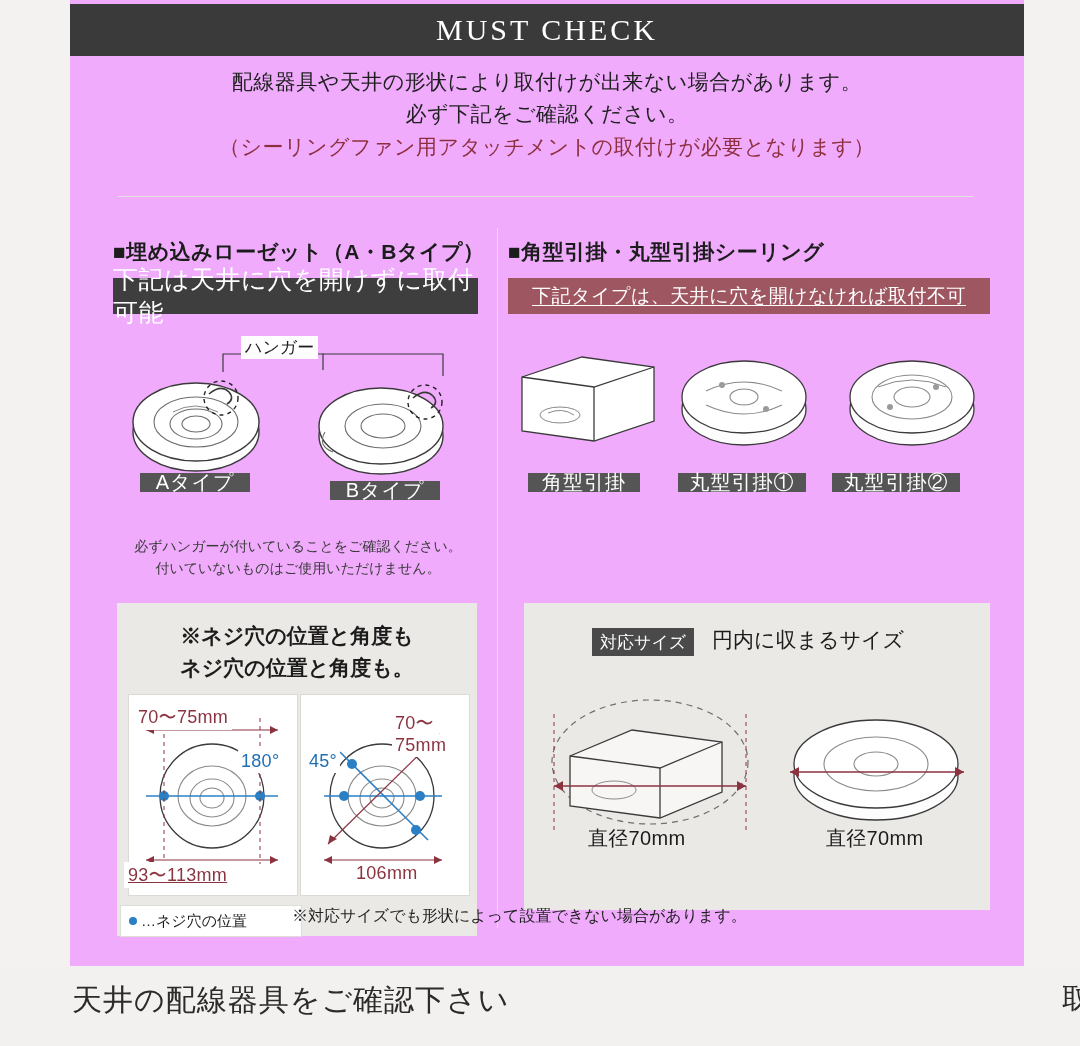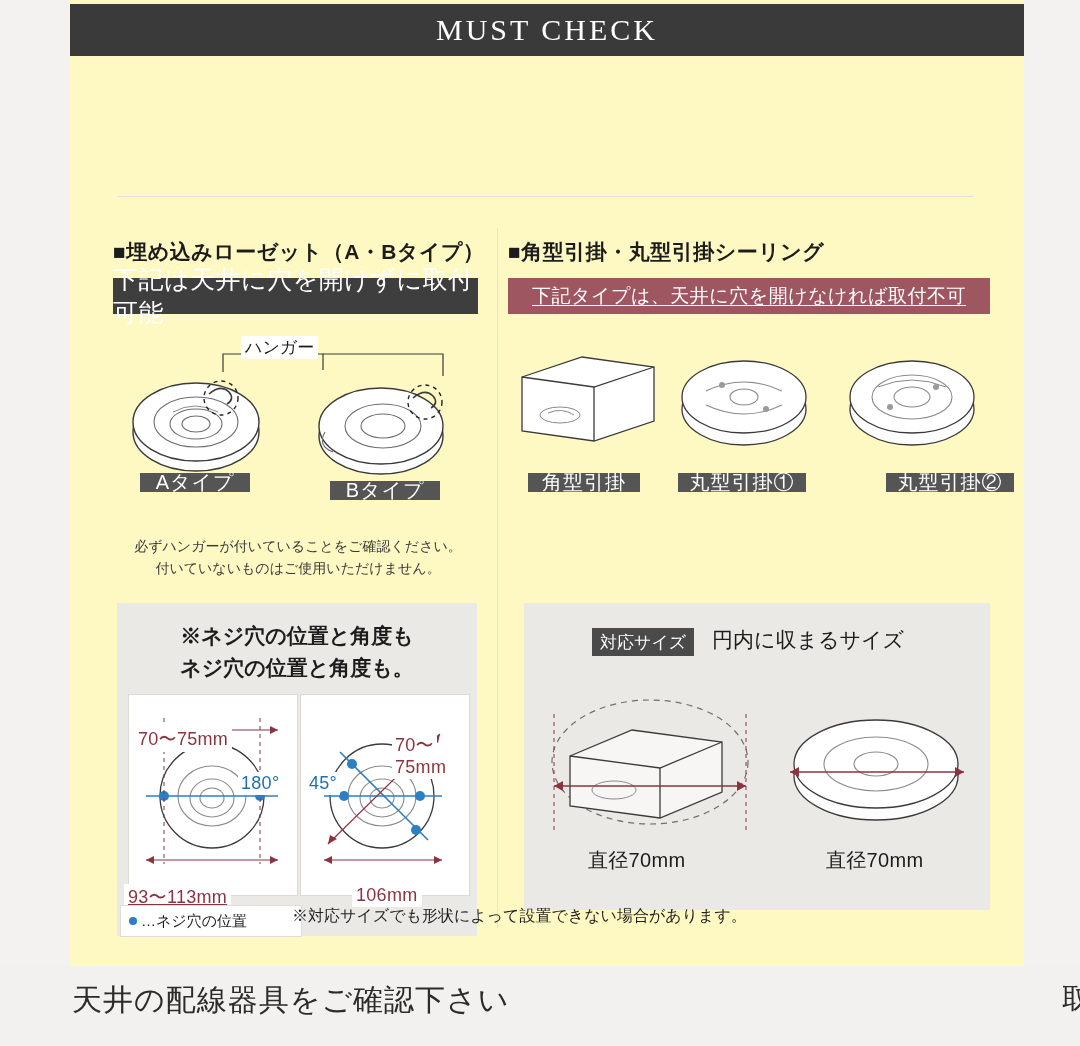--- a/index.html
+++ b/index.html
@@ -11,21 +11,21 @@
     overflow:hidden;
     position:relative;
   }
   .page{
     position:absolute;left:0;top:0;width:1080px;height:1046px;
     background:#f2f1ef;
   }
   
   .card{
     position:absolute;left:0;top:0;width:1072px;height:966px;
-    background:#fef9c3;
+    background:#f0abfc;
   }
   .side-strip{
     position:absolute;left:0;top:0;width:70px;height:966px;
     background:#f3f2f0;
   }
   .right-strip{
     position:absolute;left:1024px;top:0;width:56px;height:966px;
     background:#f3f2f0;
   }
   
@@ -98,21 +98,21 @@
     position:absolute;background:#ebe9e6;
   }
   #panel-left{left:117px;top:603px;width:360px;height:333px;}
   #panel-right{left:524px;top:603px;width:466px;height:307px;}
 
   .panel-title{
     position:absolute;text-align:center;font-size:21px;line-height:32px;color:#1c1c1c;font-weight:bold;
   }
 
   .dim{
-    position:absolute;font-size:18px;color:#1c1c1c;letter-spacing:.3px;margin-top:22px;
+    position:absolute;font-size:18px;color:#1c1c1c;letter-spacing:.3px;
   }
   .dim.blue{color:#1f6fb2;}
   .dim.maroon{color:#8c3340;}
 
   .whitebox{
     position:absolute;background:#ffffff;border:1px solid #ddd9d4;
   }
 
   .legend{
     position:absolute;background:#ffffff;border:1px solid #e0ddd8;
@@ -142,20 +142,25 @@
 
 <div class="page">
   <div class="card">
     <div class="side-strip"></div>
     <div class="right-strip"></div>
 
     <div class="header-bar">
       <span class="title">MUST CHECK</span>
     </div>
 
+    <div class="intro">
+      <div class="l1">配線器具や天井の形状により取付けが出来ない場合があります。</div>
+      <div class="l2">必ず下記をご確認ください。</div>
+      <div class="l3">（シーリングファン用アタッチメントの取付けが必要となります）</div>
+    </div>
     <div class="hr"></div>
     <div class="vdiv"></div>
 
     <div class="sec-head" id="sec-left-head">■埋め込みローゼット（A・Bタイプ）</div>
     <div class="bar-dark" id="bar-left">下記は天井に穴を開けずに取付可能</div>
 
     <div style="position:absolute;left:113px;top:336px;width:370px;height:180px;">
       <svg width="370" height="180" viewBox="0 0 370 180">
 
         <path d="M110 26 L110 18 L210 18 L210 26" fill="none" stroke="#3a3a3a" stroke-width="1.2"></path>
@@ -276,21 +281,21 @@
       <ellipse cx="404" cy="62" rx="62" ry="36" fill="#ffffff" stroke="#3a3a3a" stroke-width="1.3"></ellipse>
       <ellipse cx="404" cy="62" rx="40" ry="22" fill="none" stroke="#8a8a8a" stroke-width="1.1"></ellipse>
       <ellipse cx="404" cy="62" rx="18" ry="10" fill="none" stroke="#8a8a8a" stroke-width="1.1"></ellipse>
       <path d="M370 52 q34 -14 68 0" fill="none" stroke="#8a8a8a" stroke-width="1"></path>
       <circle cx="382" cy="72" r="3" fill="#9a9a9a"></circle>
       <circle cx="428" cy="52" r="3" fill="#9a9a9a"></circle>
     </svg>
 
     <div class="chip" style="left:528px;top:473px;width:112px;">角型引掛</div>
     <div class="chip" style="left:678px;top:473px;width:128px;">丸型引掛①</div>
-    <div class="chip" style="left:886px;top:473px;width:128px;">丸型引掛②</div>
+    <div class="chip" style="left:832px;top:473px;width:128px;">丸型引掛②</div>
 
     <div class="panel" id="panel-right"></div>
     <div class="tag-dark" style="left:592px;top:628px;">対応サイズ</div>
     <div style="position:absolute;left:712px;top:626px;font-size:21px;color:#1c1c1c;">円内に収まるサイズ</div>
 
     <svg style="position:absolute;left:540px;top:680px;" width="440" height="180" viewBox="0 0 440 180">
 
       <ellipse cx="110" cy="82" rx="98" ry="62" fill="none" stroke="#6f6f6f" stroke-width="1.2" stroke-dasharray="6 5"></ellipse>
       <path d="M30 76 L92 50 L182 62 L182 112 L120 138 L30 126 Z" fill="#f7f6f4" stroke="#3a3a3a" stroke-width="1.3"></path>
       <path d="M30 76 L120 88 L182 62" fill="none" stroke="#3a3a3a" stroke-width="1.3"></path>

